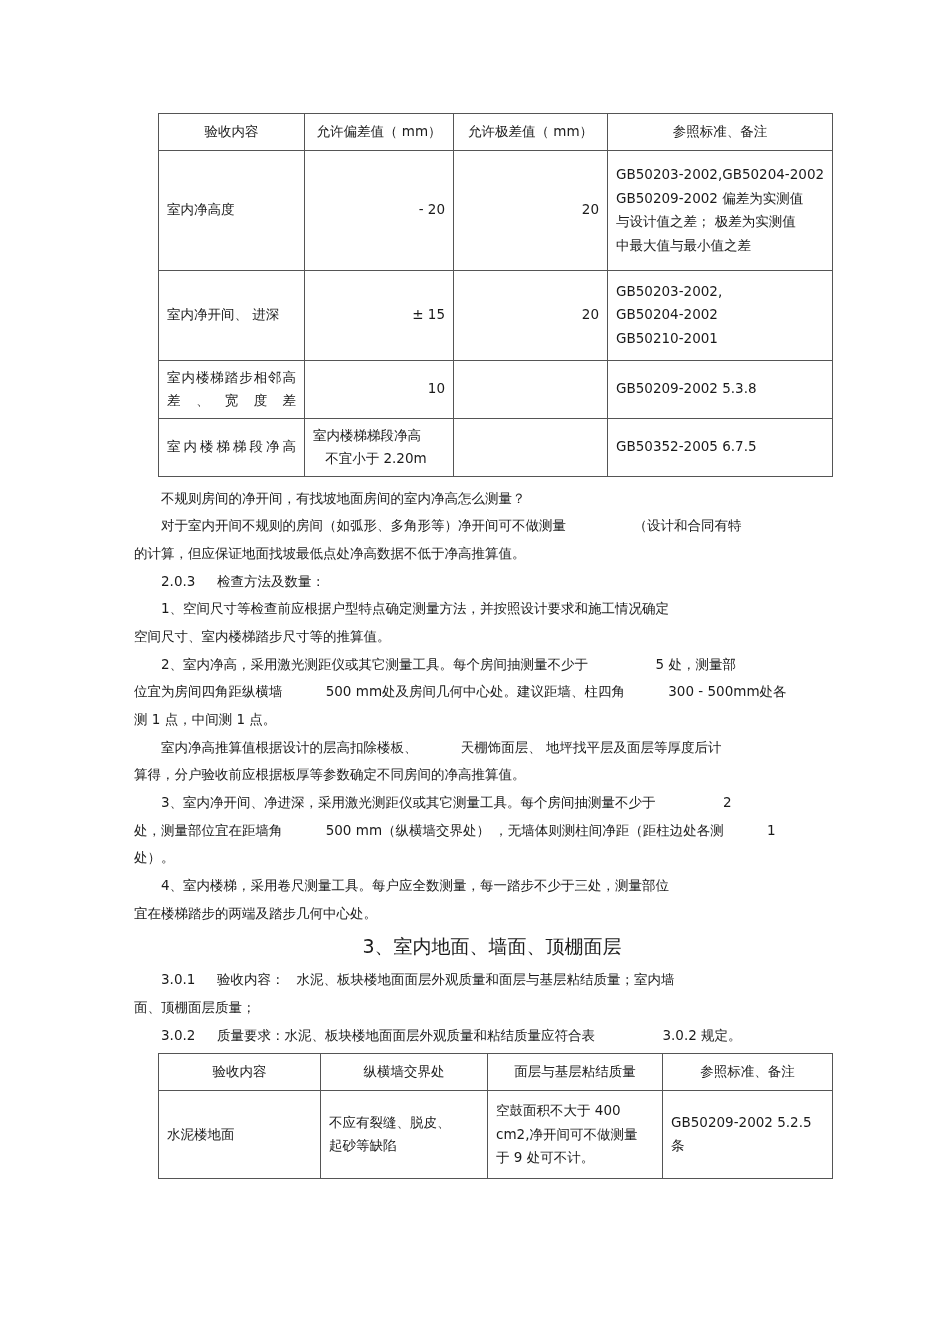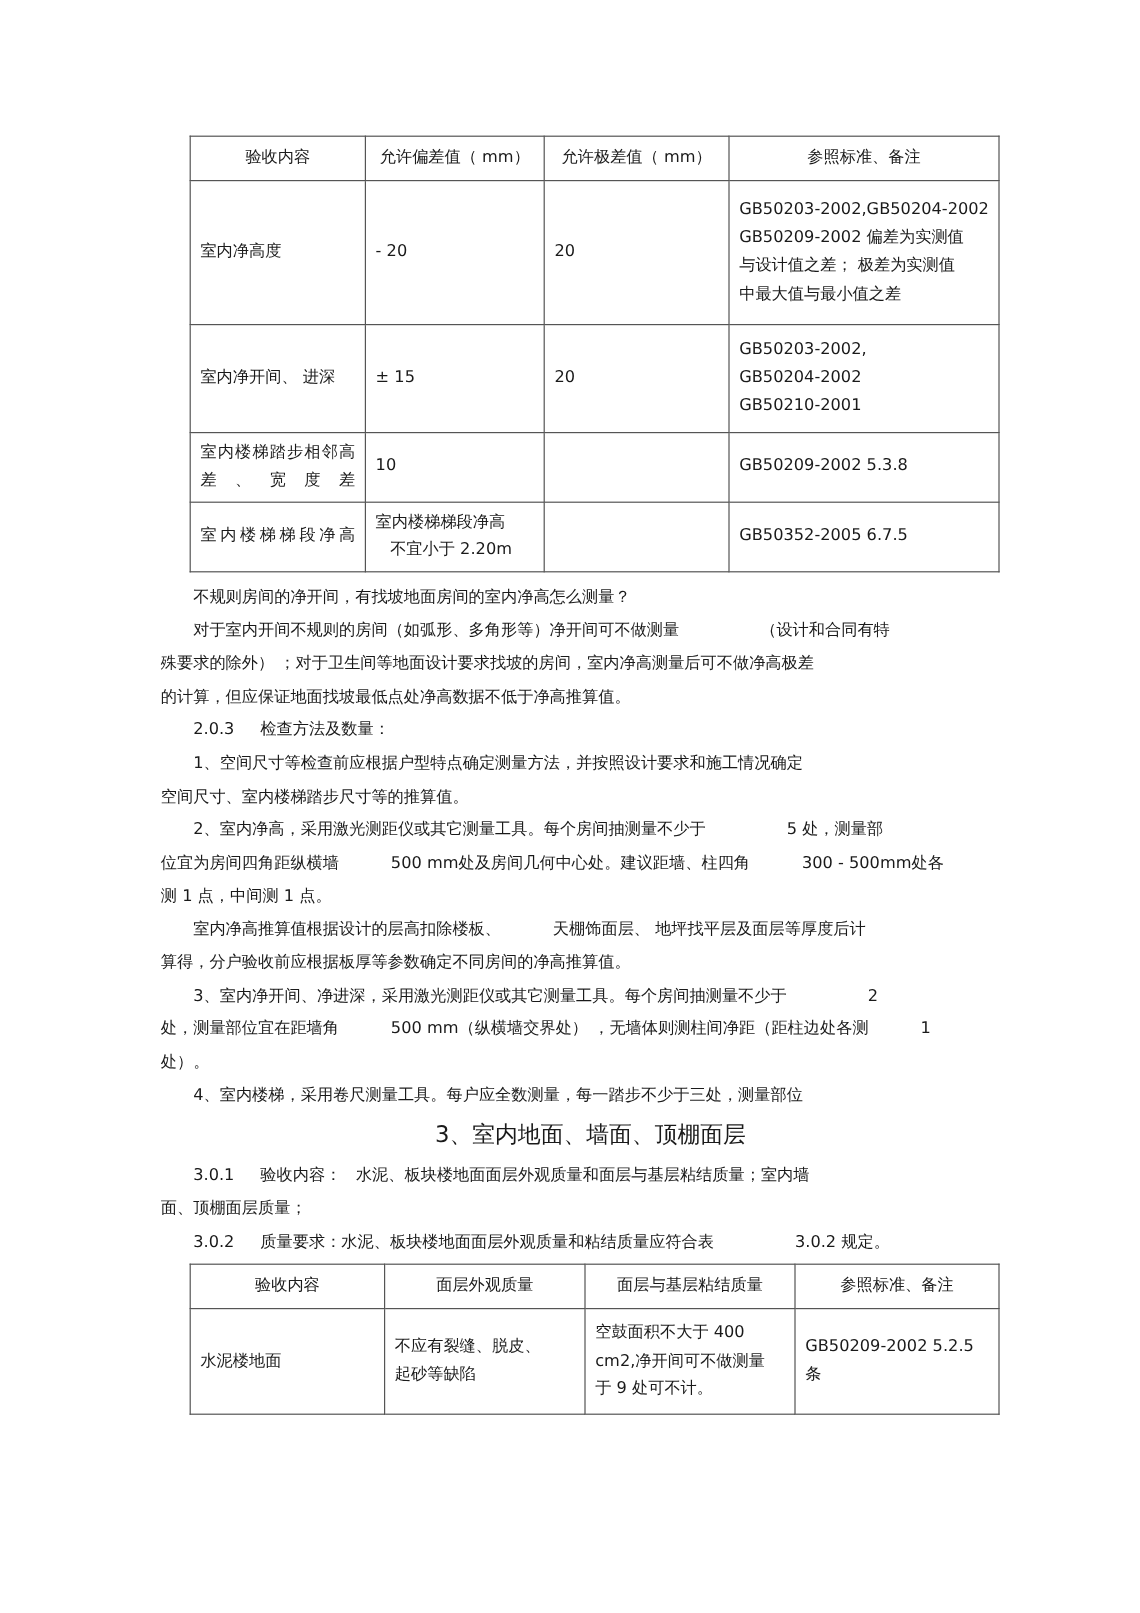--- a/index.html
+++ b/index.html
@@ -45,21 +45,21 @@
     border: 1px solid #555555;
     padding: 1px 8px;
     vertical-align: middle;
     font-weight: normal;
     box-sizing: border-box;
   }
   table.doc-table th {
     text-align: center;
     padding: 6px 4px;
   }
-  .c-center { text-align: left; }
+  .c-center { text-align: right; }
   .c-left { text-align: left; }
   .justify-cell {
     text-align: justify;
     text-align-last: justify;
   }
   .cell-lines > div { white-space: nowrap; }
 
   
   .para {
     font-size: 13.5px;
@@ -145,21 +145,20 @@
       </tbody>
     </table>
 
     <div style="height:8px"></div>
 
     <p class="para indent2">不规则房间的净开间，有找坡地面房间的室内净高怎么测量？</p>
 
     <p class="para indent2">
       <span>对于室内开间不规则的房间（如弧形、多角形等）净开间可不做测量</span><span class="gap-wide"></span><span>（设计和合同有特</span>
     </p>
-    <p class="para">殊要求的除外） ；对于卫生间等地面设计要求找坡的房间，室内净高测量后可不做净高极差</p>
     <p class="para">的计算，但应保证地面找坡最低点处净高数据不低于净高推算值。</p>
 
     <p class="para indent2">
       <span>2.0.3</span><span class="gap-small"></span><span>检查方法及数量：</span>
     </p>
 
     <p class="para indent2">1、空间尺寸等检查前应根据户型特点确定测量方法，并按照设计要求和施工情况确定</p>
     <p class="para">空间尺寸、室内楼梯踏步尺寸等的推算值。</p>
 
     <p class="para indent2">
@@ -178,20 +177,21 @@
 
     <p class="para indent2">
       <span>3、室内净开间、净进深，采用激光测距仪或其它测量工具。每个房间抽测量不少于</span><span class="gap-wide"></span><span>2</span>
     </p>
     <p class="para">
       <span>处，测量部位宜在距墙角</span><span class="gap-mid"></span><span>500 mm（纵横墙交界处） ，无墙体则测柱间净距（距柱边处各测</span><span class="gap-mid"></span><span>1</span>
     </p>
     <p class="para">处）。</p>
 
     <p class="para indent2">4、室内楼梯，采用卷尺测量工具。每户应全数测量，每一踏步不少于三处，测量部位</p>
+    <p class="para">宜在楼梯踏步的两端及踏步几何中心处。</p>
 
     <p class="center-head">3、室内地面、墙面、顶棚面层</p>
 
     <p class="para indent2">
       <span>3.0.1</span><span class="gap-small"></span><span>验收内容：</span><span class="gap-xs"></span><span>水泥、板块楼地面面层外观质量和面层与基层粘结质量；室内墙</span>
     </p>
     <p class="para">面、顶棚面层质量；</p>
 
     <p class="para indent2">
       <span>3.0.2</span><span class="gap-small"></span><span>质量要求：水泥、板块楼地面面层外观质量和粘结质量应符合表</span><span class="gap-wide"></span><span>3.0.2 规定。</span>
@@ -202,21 +202,21 @@
     <table class="doc-table">
       <colgroup>
         <col style="width:162px">
         <col style="width:167px">
         <col style="width:175px">
         <col style="width:170px">
       </colgroup>
       <thead>
         <tr>
           <th class="c-center">验收内容</th>
-          <th class="c-center">面层外观质量</th>
+          <th class="c-center">纵横墙交界处</th>
           <th class="c-center">面层与基层粘结质量</th>
           <th class="c-center">参照标准、备注</th>
         </tr>
       </thead>
       <tbody>
         <tr style="height:88px">
           <td class="c-left">水泥楼地面</td>
           <td class="c-left cell-lines">
             <div>不应有裂缝、脱皮、</div>
             <div>起砂等缺陷</div>

